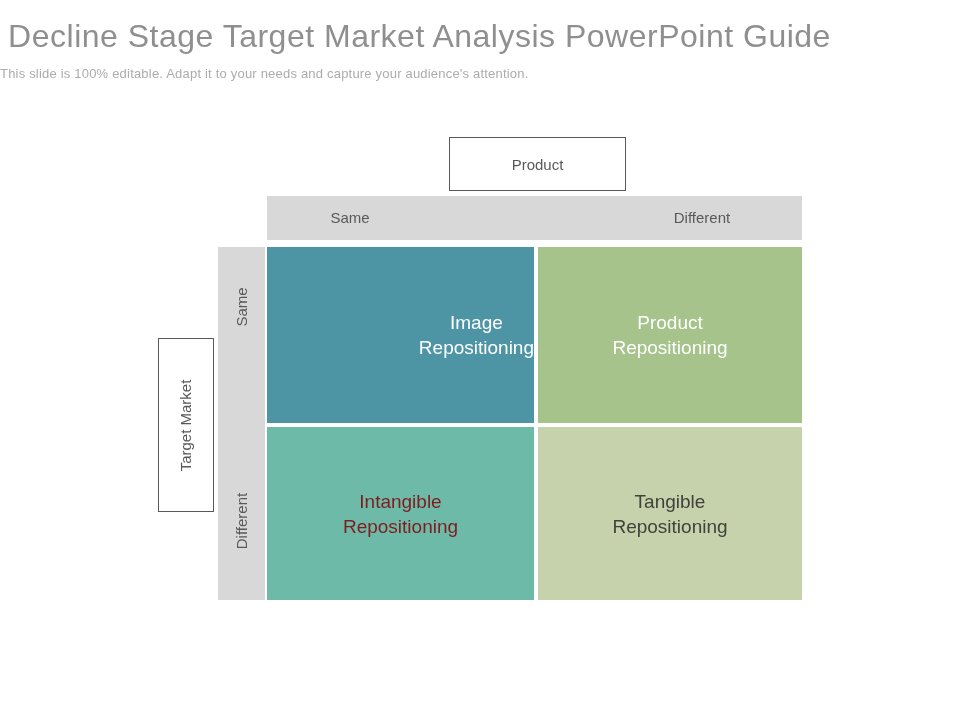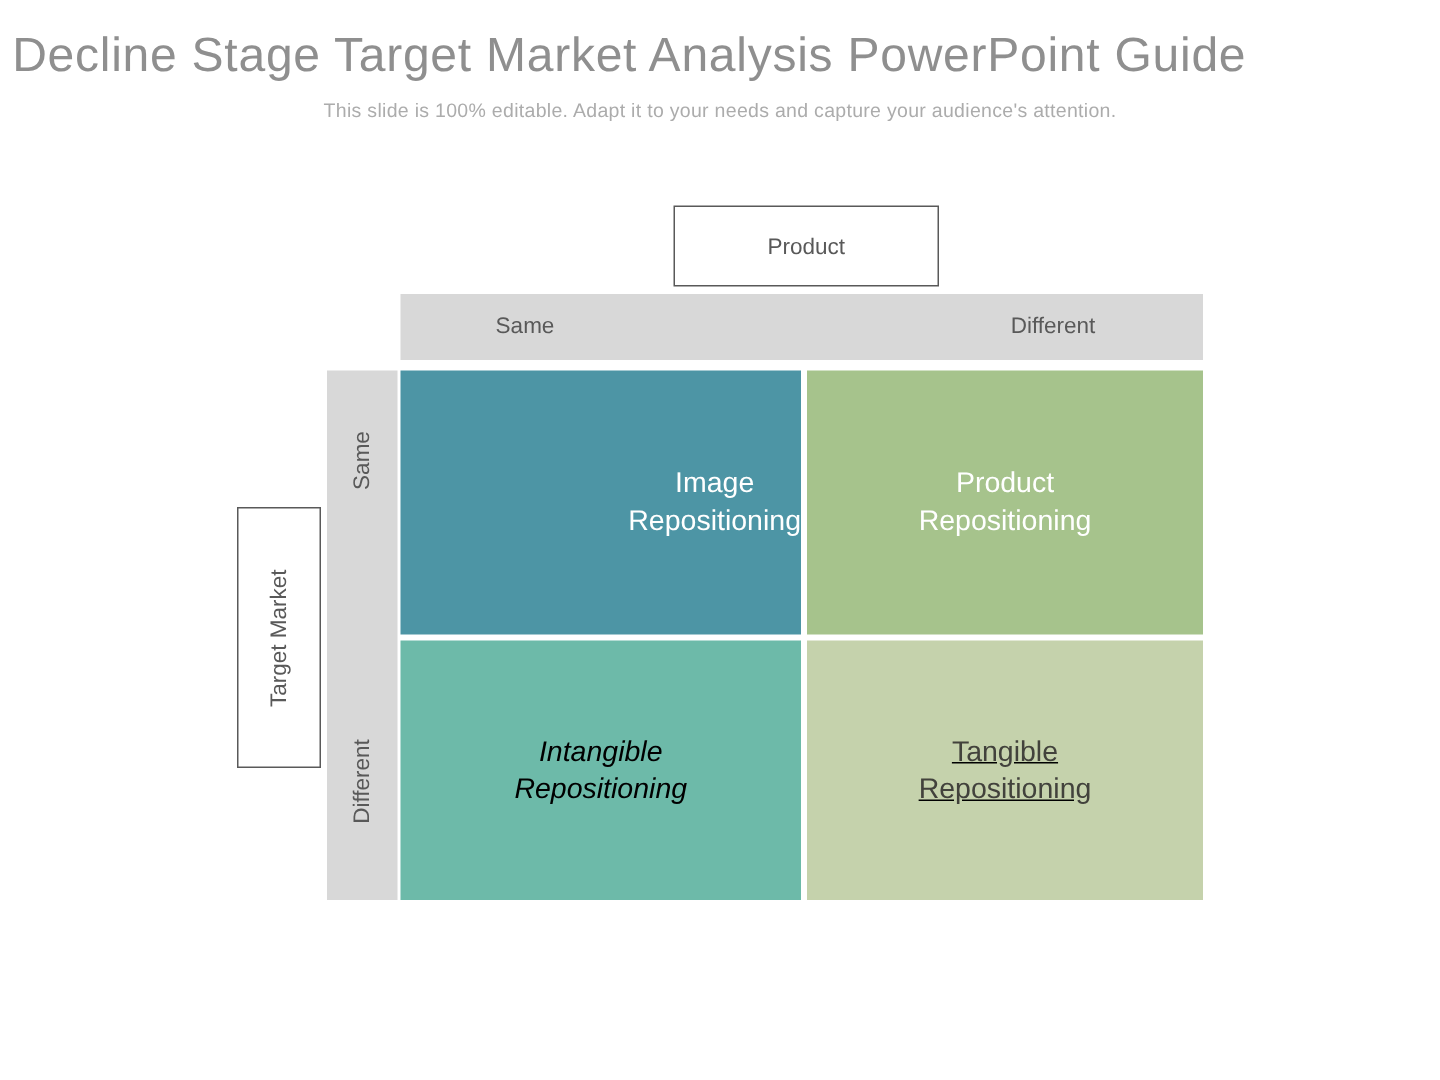--- a/index.html
+++ b/index.html
@@ -22,21 +22,21 @@
     font-size: 32px;
     font-weight: 400;
     letter-spacing: 0.5px;
     color: #8f8f8f;
   }
   .subtitle {
     position: absolute;
     top: 66px;
     left: 0;
     width: 960px;
-    text-align: center;
+    text-align: left;
     font-size: 13px;
     color: #acacac;
     letter-spacing: 0.2px;
   }
 
   
   .product-box {
     position: absolute;
     left: 449px;
     top: 137px;
@@ -159,22 +159,22 @@
     <span style="color: rgb(255, 255, 255);">Image
 Repositioning</span>
   </div>
 
   <div class="quadrant q-tr" style="background-color: rgb(166, 195, 140);">
     <span style="color: rgb(255, 255, 255);">Product
 Repositioning</span>
   </div>
 
   <div class="quadrant q-bl" style="background-color: rgb(109, 186, 169);">
-    <span style="color: #000000; font-style: italic;">Intangible
+    <span style="color: #7f1d1d;">Intangible
 Repositioning</span>
   </div>
 
-  <div class="quadrant q-br" style="background-color: rgb(197, 210, 172); text-decoration: underline;">
+  <div class="quadrant q-br" style="background-color: rgb(197, 210, 172);">
     <span style="color: rgb(66, 66, 60);">Tangible
 Repositioning</span>
   </div>
 
 </div>
 
 </body></html>

